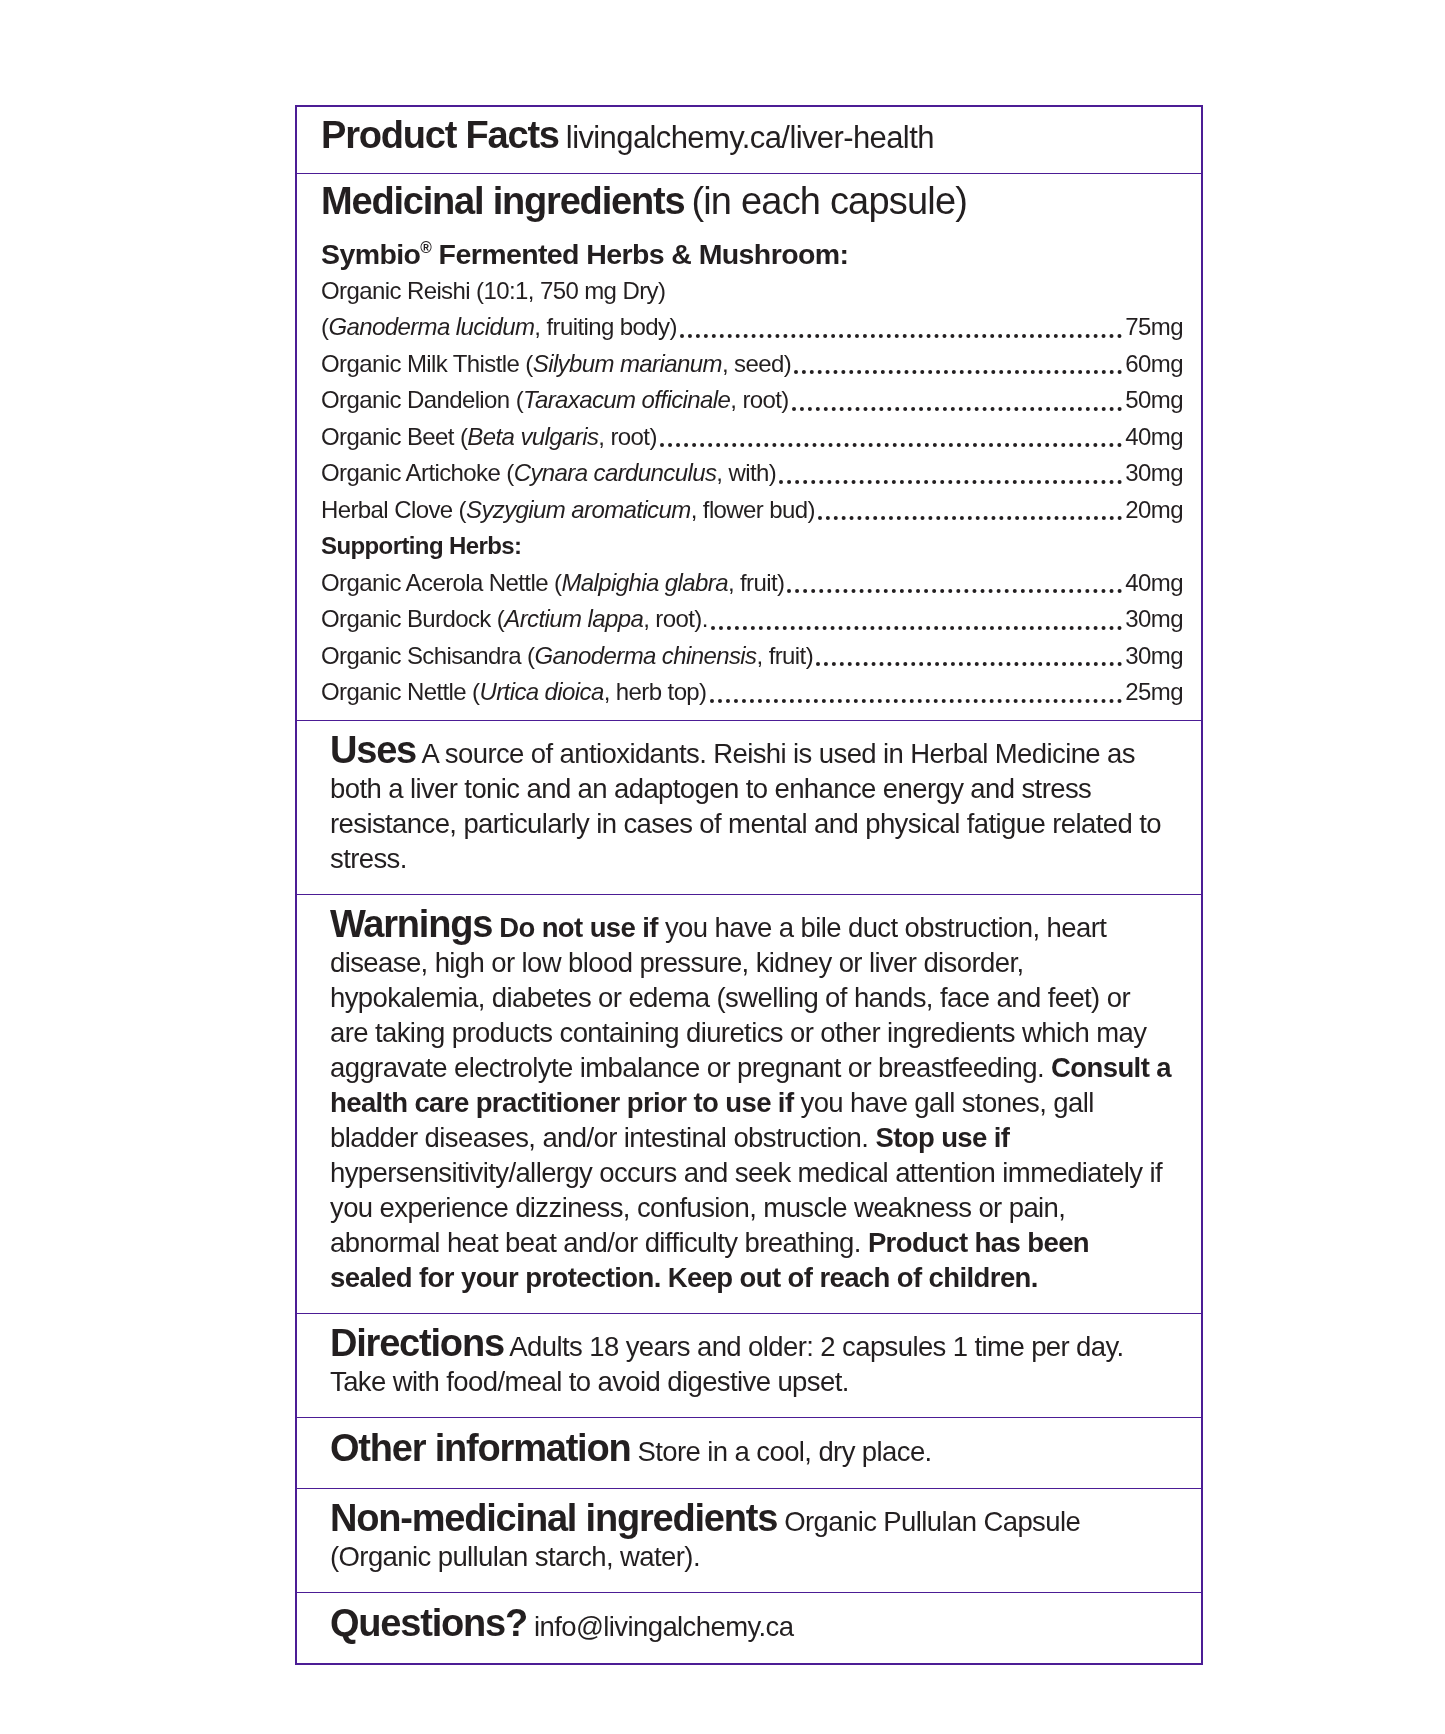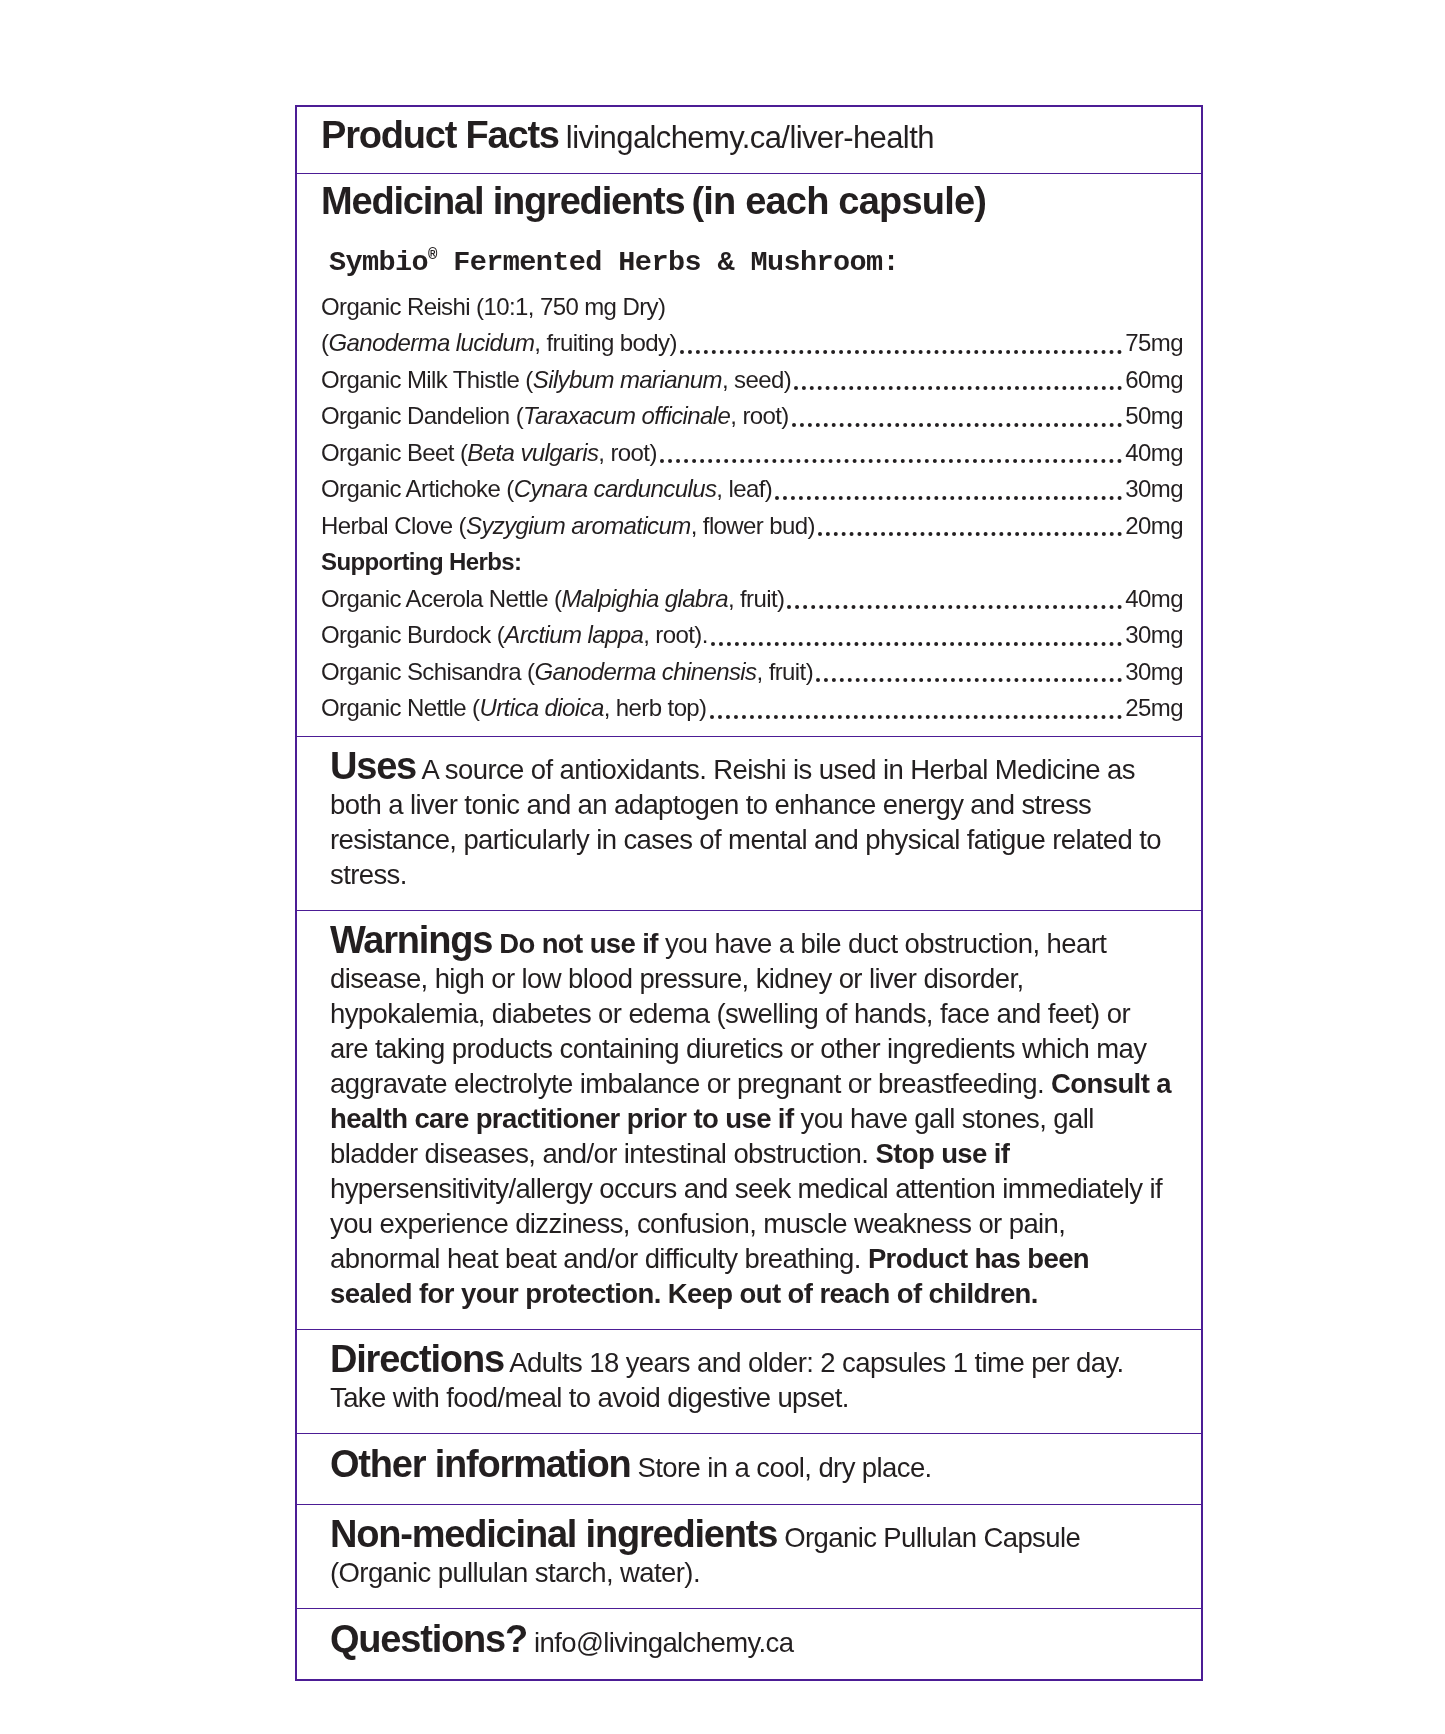--- a/index.html
+++ b/index.html
@@ -21,40 +21,39 @@
     display: flex; flex-direction: column; gap: 1px;
   }
   .sec { background: #ffffff; padding: 3px 18px 9px 24px; }
   .sec.one { padding: 4px 18px 10px 24px; }
 
   .h1 {
     font-weight: bold;
     font-size: 38px;
     letter-spacing: -1.2px;
   }
-  .h1.reg { font-weight: bold; letter-spacing: -0.8px; }
+  .h1.reg { font-weight: normal; letter-spacing: -0.8px; }
 
   .para {
     margin: 9px;
     font-size: 27.5px;
     line-height: 35px;
     letter-spacing: -0.6px;
   }
   .para .b { font-weight: bold; }
   .lg { font-size: 31px; letter-spacing: -0.6px; }
 
   .headline { margin: 0; line-height: 48px; white-space: nowrap; }
 
   .subhead {
-    margin: 8px;
+    margin: 0;
     font-weight: bold;
     font-size: 28.5px;
     line-height: 37px;
     letter-spacing: -0.6px;
-    font-family: Liberation Mono, monospace;
   }
   .subhead sup { font-size: 0.55em; }
 
   .ing-plain, .ing-row {
     font-size: 24px;
     line-height: 36.5px;
     letter-spacing: -0.6px;
   }
   .ing-plain.bold { font-weight: bold; }
   .ing-row { display: flex; align-items: baseline; justify-content: flex-end; }
@@ -108,21 +107,21 @@
     <span class="amt">50mg</span>
   </div>
 
   <div class="ing-row">
     <span class="ing-name"><span class="pre">Organic Beet (</span><i class="species">Beta vulgaris</i><span class="post">, root)</span></span>
     <span class="dots"></span>
     <span class="amt">40mg</span>
   </div>
 
   <div class="ing-row">
-    <span class="ing-name"><span class="pre">Organic Artichoke (</span><i class="species">Cynara cardunculus</i><span class="post">, leaf) </span></span>
+    <span class="ing-name"><span class="pre">Organic Artichoke (</span><i class="species">Cynara cardunculus</i><span class="post">, with) </span></span>
     <span class="dots"></span>
     <span class="amt">30mg</span>
   </div>
 
   <div class="ing-row">
     <span class="ing-name"><span class="pre">Herbal Clove (</span><i class="species">Syzygium aromaticum</i><span class="post">, flower bud)</span></span>
     <span class="dots"></span>
     <span class="amt">20mg</span>
   </div>
 <div class="ing-plain bold">Supporting Herbs:</div>

